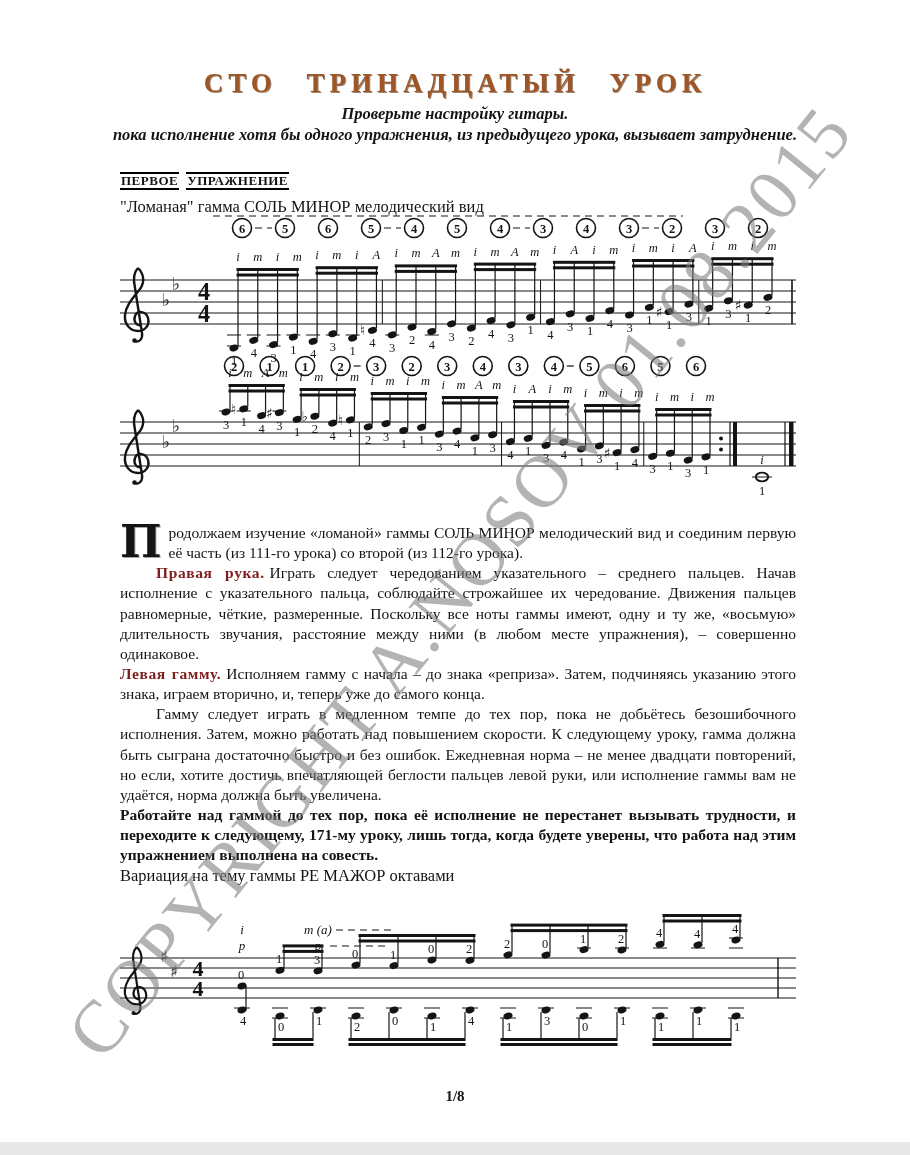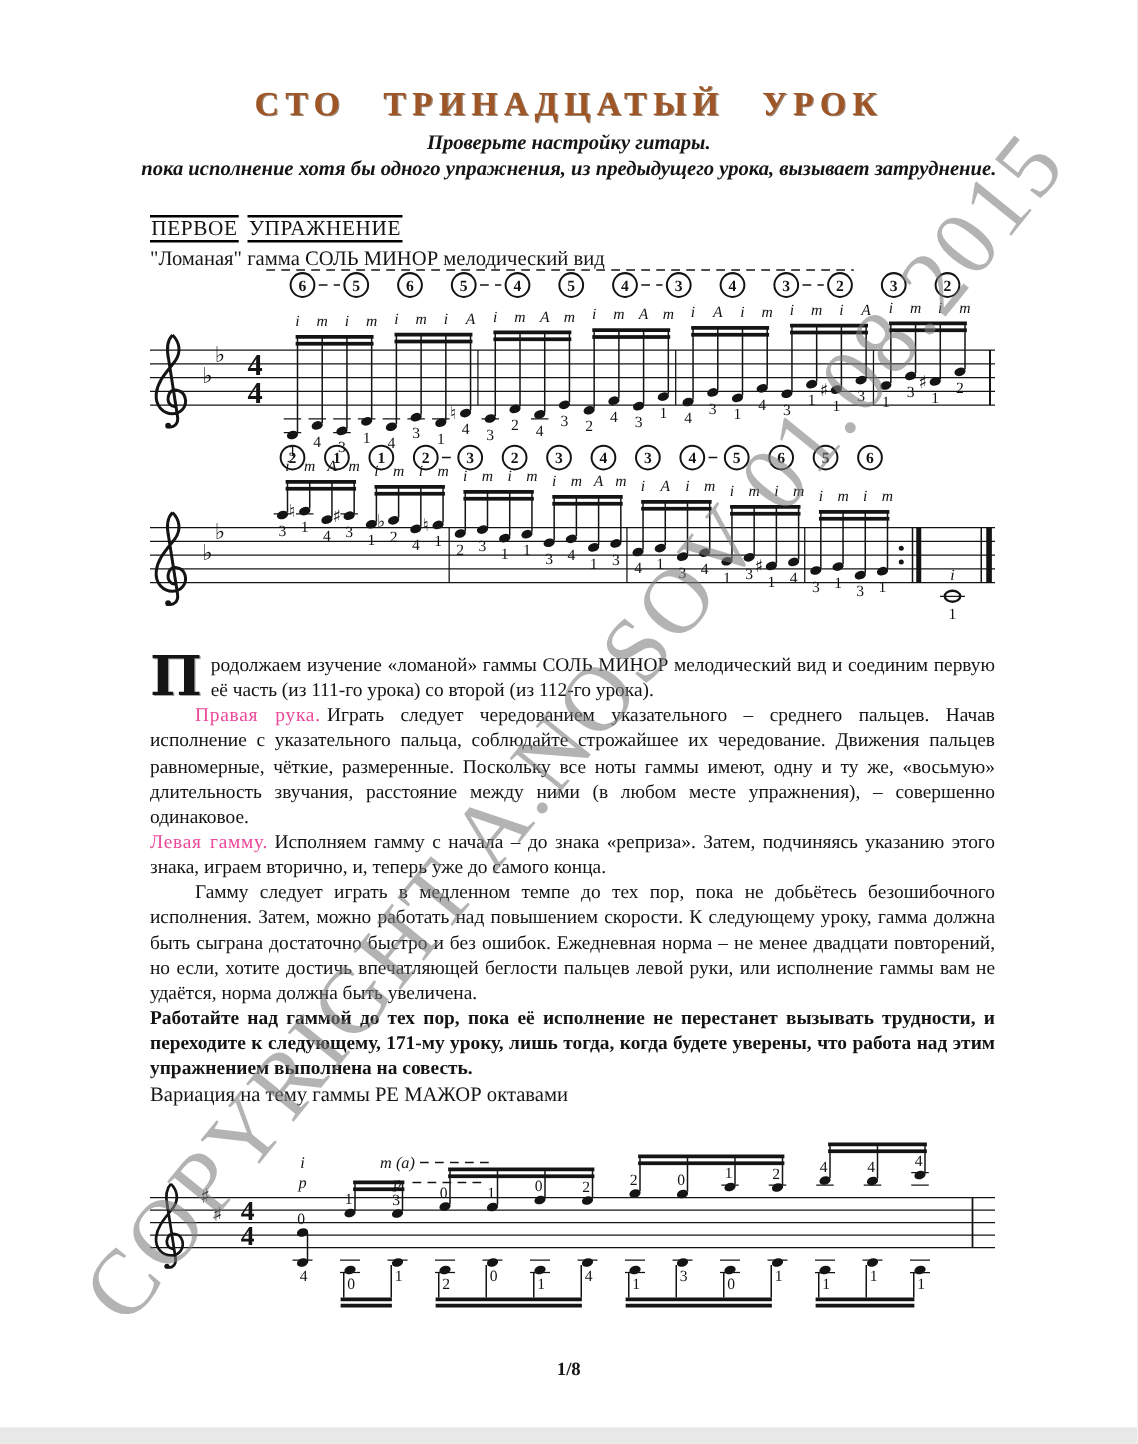--- a/index.html
+++ b/index.html
@@ -3,32 +3,32 @@
 <meta charset="utf-8">
 <style>
   html,body{margin:0;padding:0;background:#e8e8e8;}
   .page{position:relative;width:910px;height:1142px;background:#ffffff;margin:0 auto;
         font-family:"Liberation Serif",serif;color:#141414;overflow:hidden;}
   .title{position:absolute;left:0;top:68px;width:100%;text-align:center;
          font-size:27px;font-weight:bold;letter-spacing:5px;word-spacing:18px;
          color:#9e5626;text-shadow:1px 1px 0 rgba(74,36,8,0.55);}
   .intro{position:absolute;left:0;top:103px;width:100%;text-align:center;
          font-weight:bold;font-style:italic;font-size:16.5px;line-height:1.3;}
-  .heading{position:absolute;left:120px;font-size:17px;font-weight:normal;letter-spacing:0.5px;}
+  .heading{position:absolute;left:120px;font-size:13px;font-weight:bold;letter-spacing:0.5px;}
   .hword{display:inline-block;border-top:2.5px solid #000;border-bottom:2.5px solid #000;
          padding:0 1px;line-height:1.08;margin-right:7px;}
   .subheading{font-size:16.5px;}
   #sub1{position:absolute;left:120px;top:197px;}
   #music1{position:absolute;left:118px;top:212px;}
   #music2{position:absolute;left:118px;top:910px;}
   .textcol{position:absolute;left:120px;top:523px;width:676px;font-size:15.5px;line-height:1.3;}
   .textcol p{margin:0;text-align:justify;}
   .dropcap{float:left;font-family:"DejaVu Serif",serif;font-weight:bold;font-size:44px;
            line-height:34px;margin:2px 7px 0 0;text-shadow:1px 1px 0 rgba(0,0,0,0.35);}
-  .lead{color:#ec4899;font-weight:normal;letter-spacing:0.6px;margin-right:5px;}
+  .lead{color:#7f1d1d;font-weight:bold;letter-spacing:0.6px;margin-right:5px;}
   .pind{text-indent:36px;}
   .attn{font-style:italic;font-weight:bold;word-spacing:3px;}
   .pbold{font-weight:bold;}
   .h2block{margin-top:15px;font-size:18.5px;font-weight:bold;}
   .pagenum{position:absolute;left:0;top:1088px;width:100%;text-align:center;
            font-size:15px;font-weight:bold;}
   .watermark{position:absolute;left:460px;top:582px;transform:translate(-50%,-50%) rotate(-51deg);
              font-size:74px;letter-spacing:3px;white-space:nowrap;color:#7d7d7d;opacity:0.58;
              z-index:9;pointer-events:none;font-family:"Liberation Serif",serif;}
   svg text{user-select:none;}

